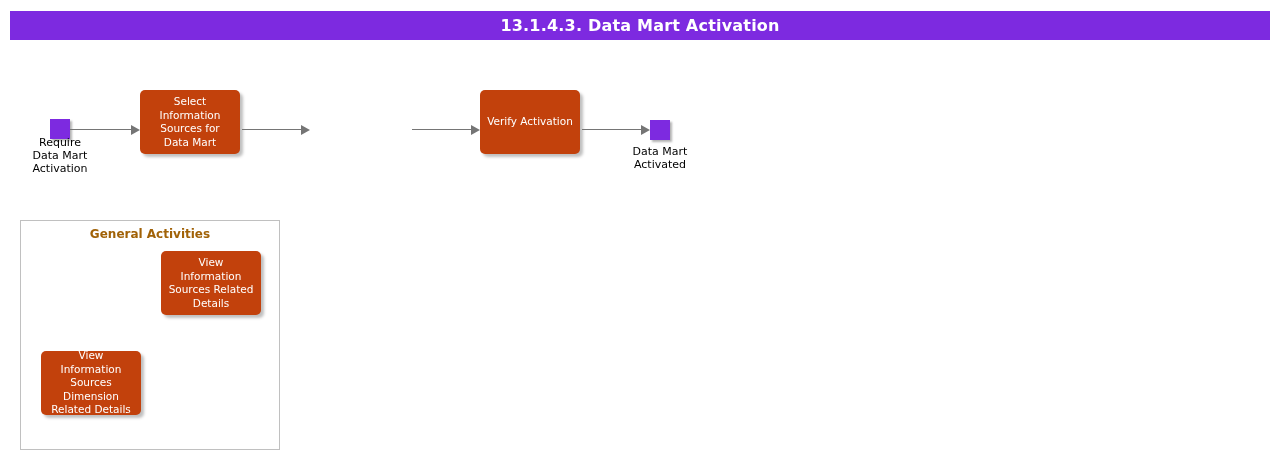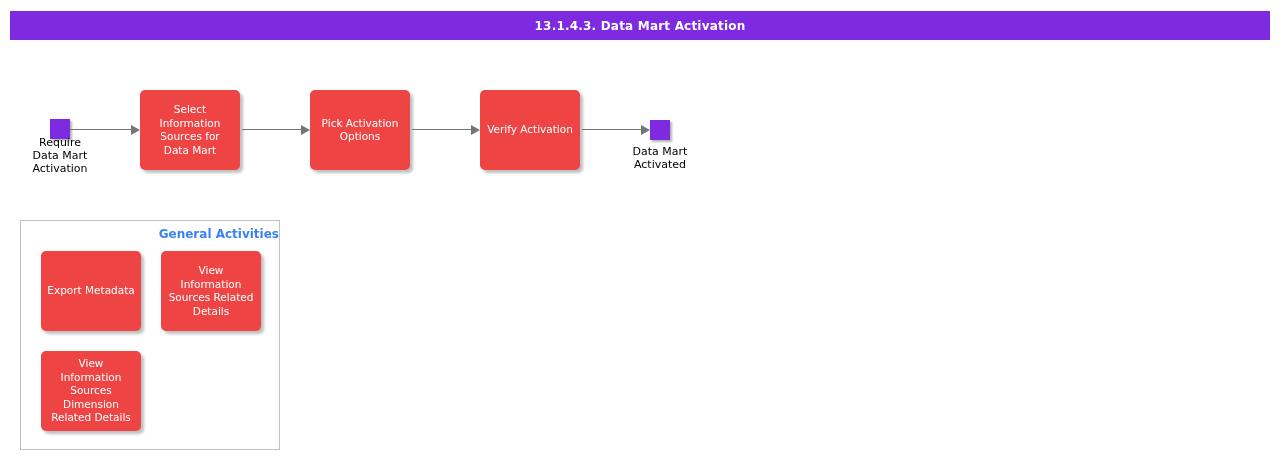--- a/index.html
+++ b/index.html
@@ -16,28 +16,28 @@
     background: #ffffff;
   }
   
   .title-bar {
     position: absolute; left: 10px; top: 11px;
     width: 1260px; height: 29px;
     background: #7D2AE0;
     display: flex; align-items: center; justify-content: center;
   }
   .title-bar span {
-    color: #ffffff; font-size: 12px; font-weight: bold;
+    color: #ffffff; font-size: 16px; font-weight: bold;
     letter-spacing: 0.2px;
   }
   
   .activity {
     position: absolute;
-    width: 100px; height: 80px;
-    background: #ef4444;
+    width: 100px; height: 64px;
+    background: #c2410c;
     border-radius: 5px;
     box-shadow: 3px 3px 3px rgba(0,0,0,0.25);
     display: flex; align-items: center; justify-content: center;
     color: #ffffff; font-size: 10.5px; line-height: 13.5px;
     text-align: center; white-space: pre-line;
     padding: 3px;
     cursor: pointer;
   }
   .act-a { left: 140px; top: 90px; }
   .act-b { left: 310px; top: 90px; }
@@ -81,22 +81,22 @@
   
   .group {
     position: absolute; left: 20px; top: 220px;
     width: 260px; height: 230px;
     border: 1px solid #C0C0C0;
     background: #ffffff;
   }
   .group-title {
     position: absolute; left: 0; top: 6px;
     width: 100%;
-    text-align: right;
-    font-size: 12px; font-weight: bold; color: #3b82f6;
+    text-align: center;
+    font-size: 12px; font-weight: bold; color: #a16207;
   }
   .ga-0 { left: 20px;  top: 30px; }
   .ga-1 { left: 140px; top: 30px; }
   .ga-2 { left: 20px;  top: 130px; }
 </style>
 </head>
 <body>
 
 <div class="canvas">
 
@@ -113,38 +113,35 @@
   <div class="arrow-head head-1"></div>
 
   <div class="activity act-a">Select
 Information
 Sources for
 Data Mart</div>
 
   <div class="arrow-line line-2"></div>
   <div class="arrow-head head-2"></div>
 
-  <div class="activity act-b">Pick Activation
-Options</div>
 
   <div class="arrow-line line-3"></div>
   <div class="arrow-head head-3"></div>
 
   <div class="activity act-c">Verify Activation</div>
 
   <div class="arrow-line line-4"></div>
   <div class="arrow-head head-4"></div>
 
   <div class="event-square evt-end"></div>
   <div class="event-caption cap-end">Data Mart
 Activated</div>
 
   <div class="group">
     <div class="group-title">General Activities</div>
-    <div class="activity ga-0">Export Metadata</div>
     <div class="activity ga-1">View
 Information
 Sources Related
 Details</div>
     <div class="activity ga-2">View
 Information
 Sources
 Dimension
 Related Details</div>
   </div>

